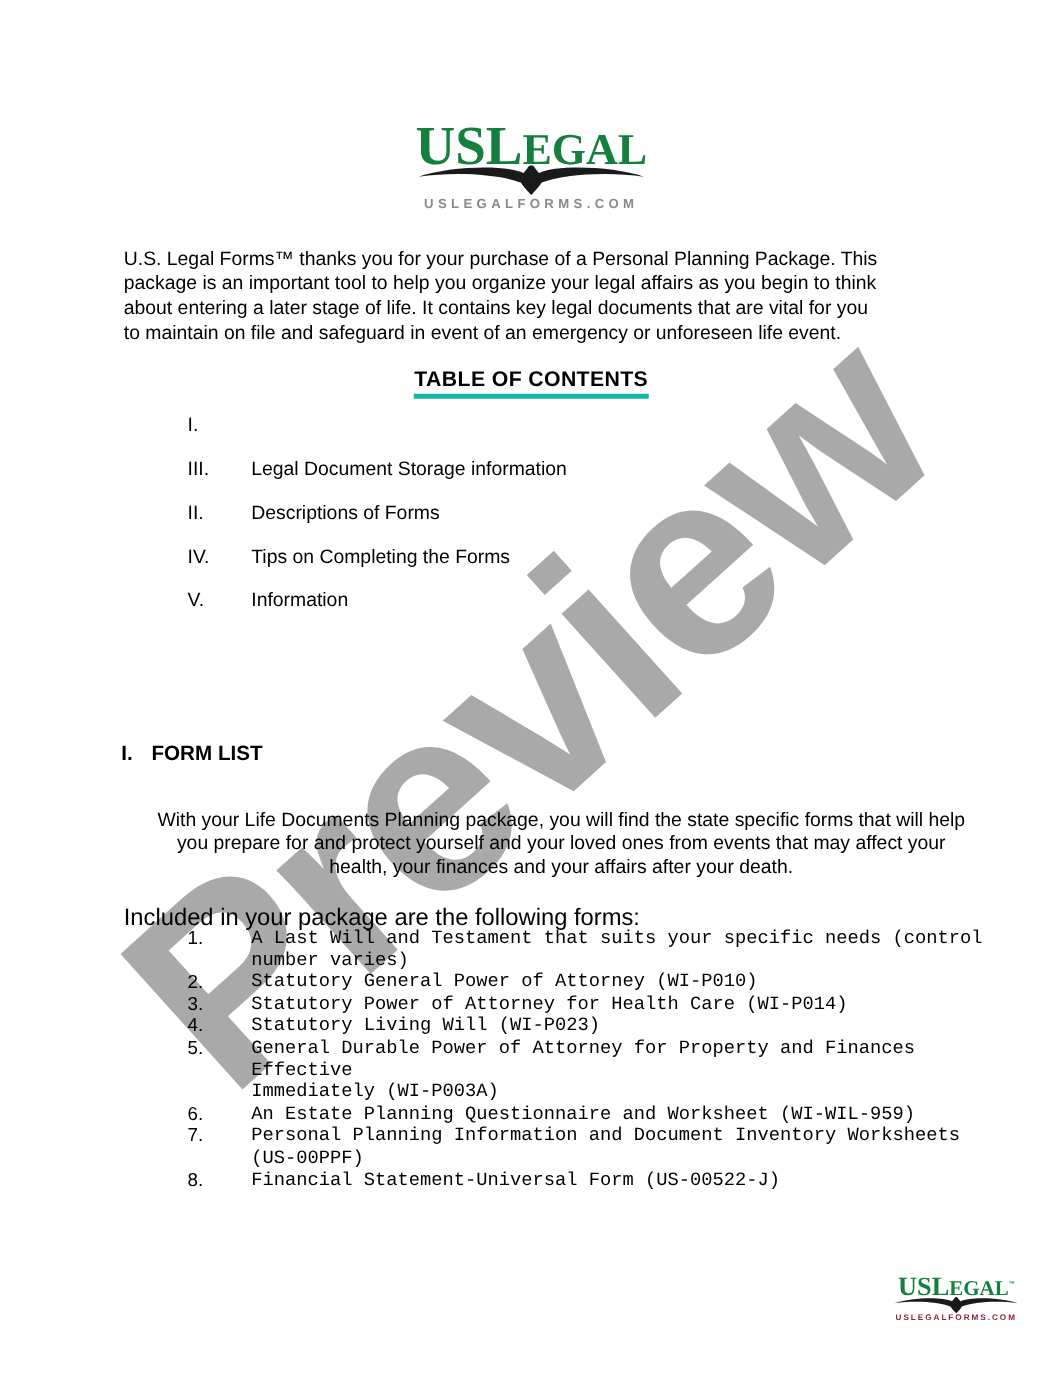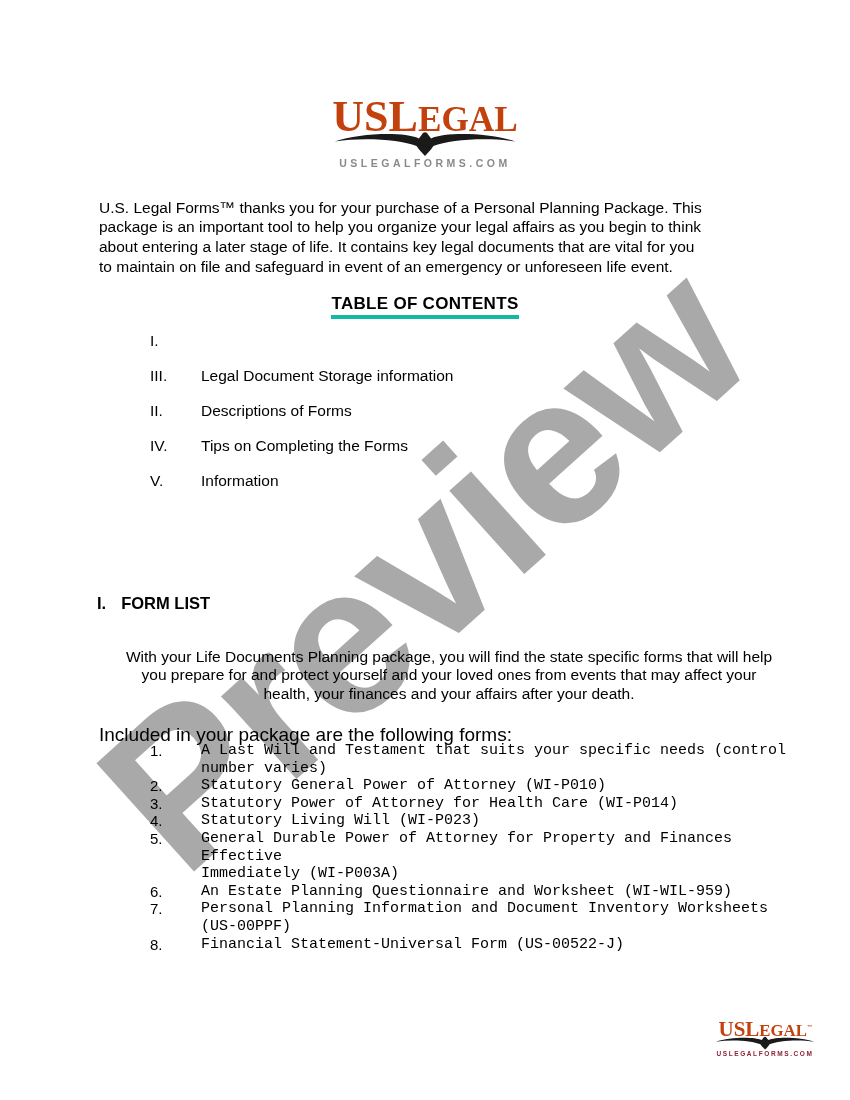--- a/index.html
+++ b/index.html
@@ -27,21 +27,21 @@
   .content { position:relative; z-index:1; }
 
   
   .logo-top {
     position:absolute; left:0; right:0; top:96px;
     text-align:center;
   }
   .wordmark {
     font-family:"Liberation Serif", serif;
     font-weight:700;
-    color:#c2410c;
+    color:#15803d;
     line-height:0.95;
     display:inline-block;
   }
   .logo-top .wordmark { font-size:44px; }
   .wordmark .small { font-size:0.8em; }
   .wordmark sup { font-size:0.22em; vertical-align:super; }
   .eagle { display:block; margin:-8px auto 0 auto; }
   .eagle svg { display:block; margin:0 auto; }
   .logo-url {
     display:block;

